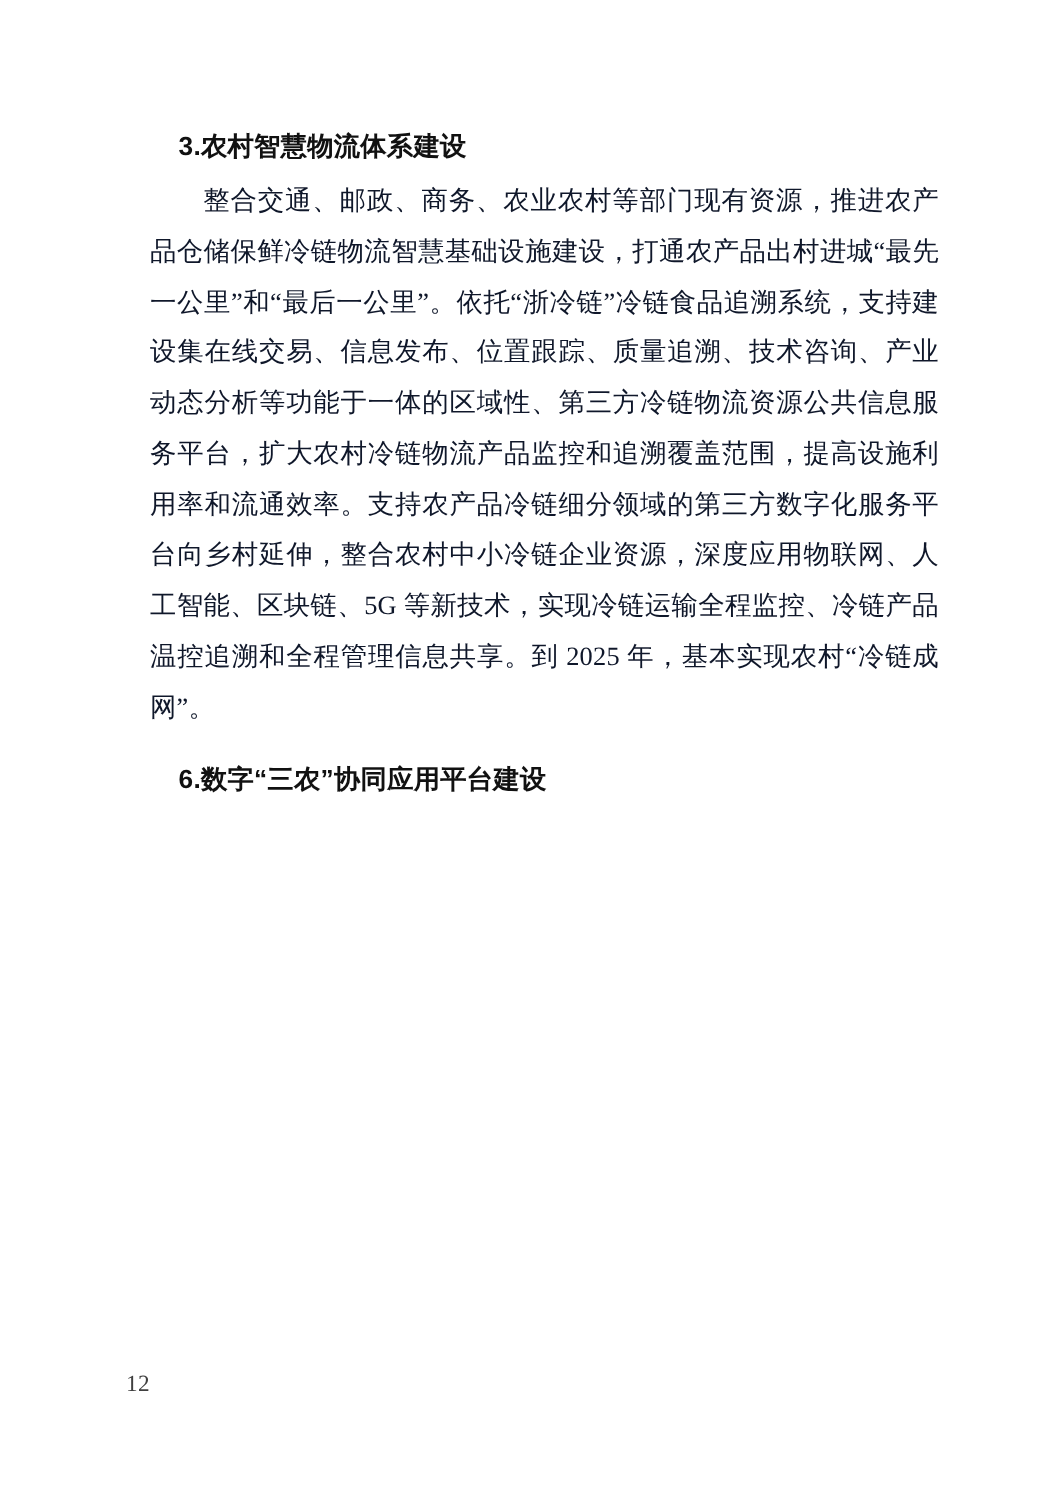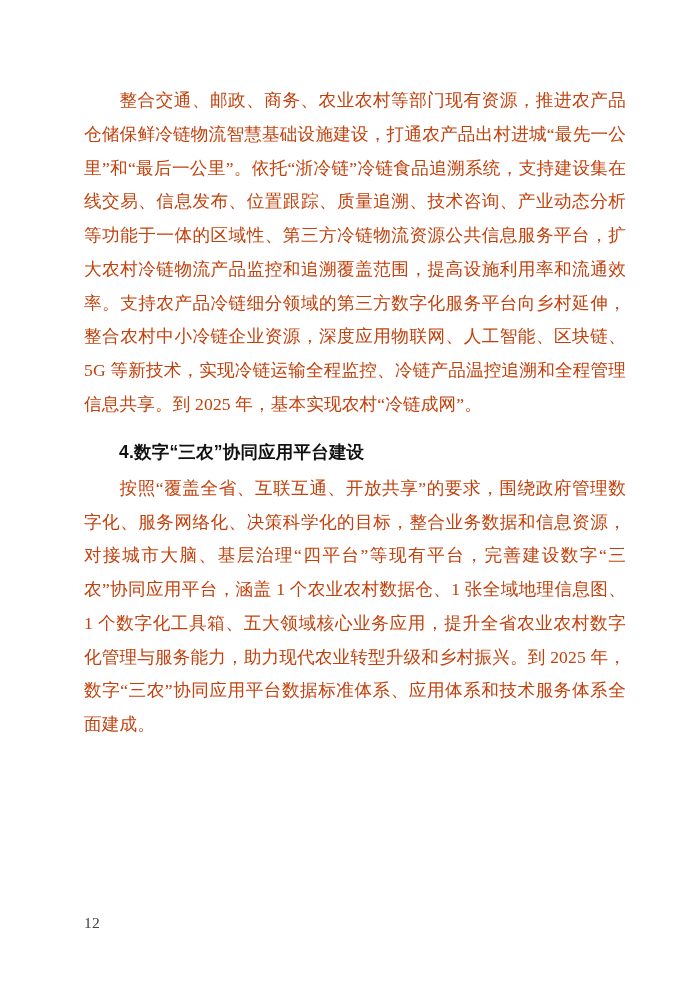--- a/index.html
+++ b/index.html
@@ -27,49 +27,49 @@
     font-size: 17.5px;
     line-height: 1.55;
     margin: 0 0 6px 0;
     text-indent: 35px;
     letter-spacing: 0.2px;
     color: #111;
   }
   .para {
     font-size: 17.6px;
     line-height: 1.92;
-    margin: 0 0 4px 0;
+    margin: 0 0 4px 16px;
     text-indent: 35.5px;
     text-align: justify;
     text-justify: inter-ideograph;
     letter-spacing: 0.15px;
-    color: #c2410c;
+    color: #0f172a;
   }
   .block-gap {
     height: 13px;
   }
   .page-number {
     position: absolute;
     left: 84px;
     bottom: 58px;
     font-size: 15.5px;
     font-family: "Liberation Serif", "DejaVu Serif", serif;
     color: #404040;
     letter-spacing: 0.3px;
   }
 </style>
 </head>
 <body>
 
 <div class="page">
 
+  <h3 class="heading">3.农村智慧物流体系建设</h3>
 
   <p class="para">整合交通、邮政、商务、农业农村等部门现有资源，推进农产品仓储保鲜冷链物流智慧基础设施建设，打通农产品出村进城“最先一公里”和“最后一公里”。依托“浙冷链”冷链食品追溯系统，支持建设集在线交易、信息发布、位置跟踪、质量追溯、技术咨询、产业动态分析等功能于一体的区域性、第三方冷链物流资源公共信息服务平台，扩大农村冷链物流产品监控和追溯覆盖范围，提高设施利用率和流通效率。支持农产品冷链细分领域的第三方数字化服务平台向乡村延伸，整合农村中小冷链企业资源，深度应用物联网、人工智能、区块链、5G 等新技术，实现冷链运输全程监控、冷链产品温控追溯和全程管理信息共享。到 2025 年，基本实现农村“冷链成网”。</p>
 
   <div class="block-gap"></div>
 
-  <h3 class="heading">4.数字“三农”协同应用平台建设</h3>
+  <h3 class="heading">6.数字“三农”协同应用平台建设</h3>
 
-  <p class="para">按照“覆盖全省、互联互通、开放共享”的要求，围绕政府管理数字化、服务网络化、决策科学化的目标，整合业务数据和信息资源，对接城市大脑、基层治理“四平台”等现有平台，完善建设数字“三农”协同应用平台，涵盖 1 个农业农村数据仓、1 张全域地理信息图、1 个数字化工具箱、五大领域核心业务应用，提升全省农业农村数字化管理与服务能力，助力现代农业转型升级和乡村振兴。到 2025 年，数字“三农”协同应用平台数据标准体系、应用体系和技术服务体系全面建成。</p>
 
   <div class="page-number">12</div>
 
 </div>
 
 </body></html>

